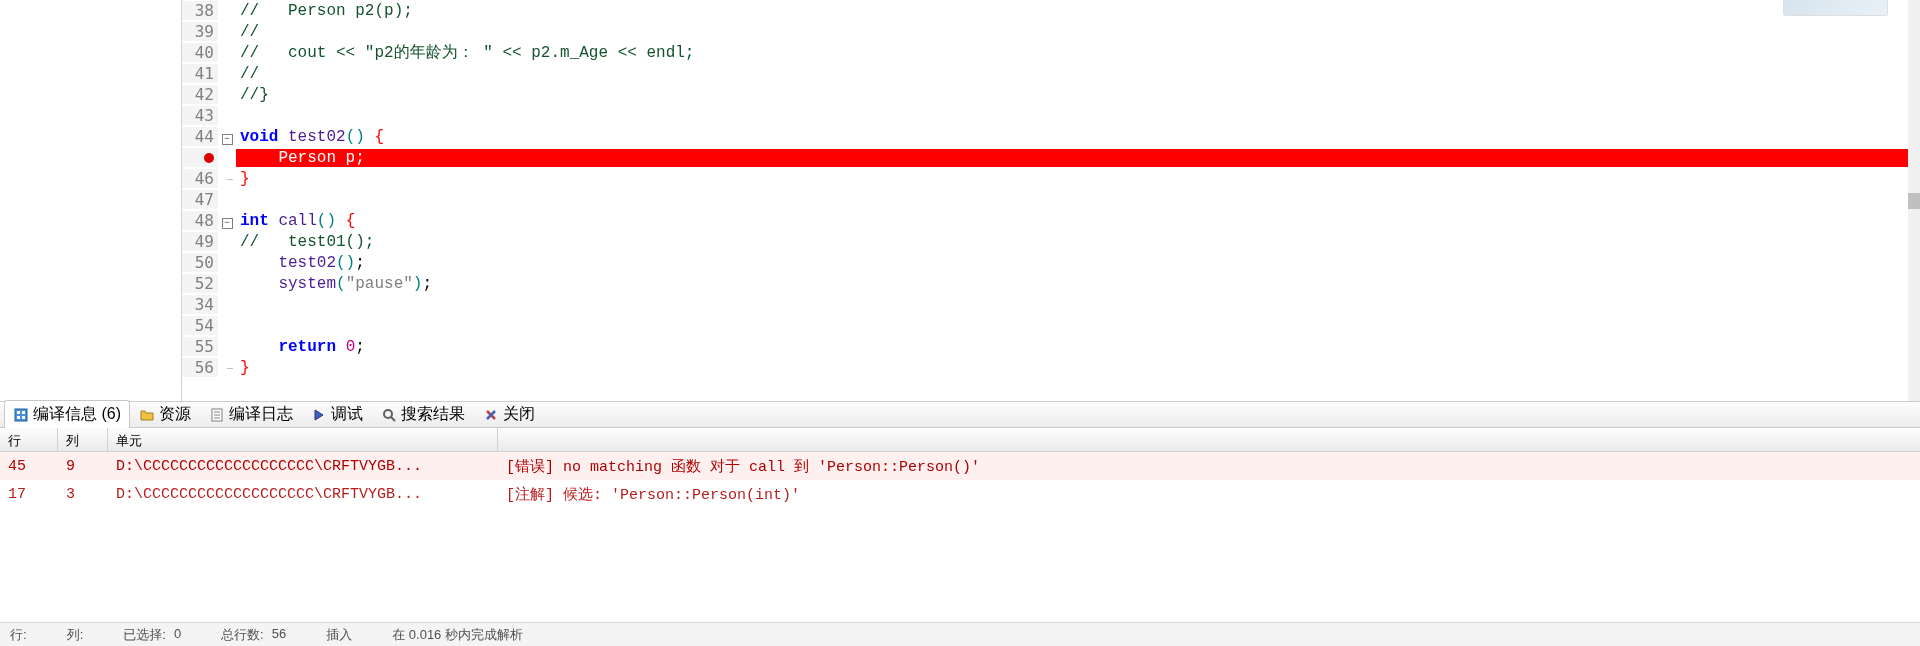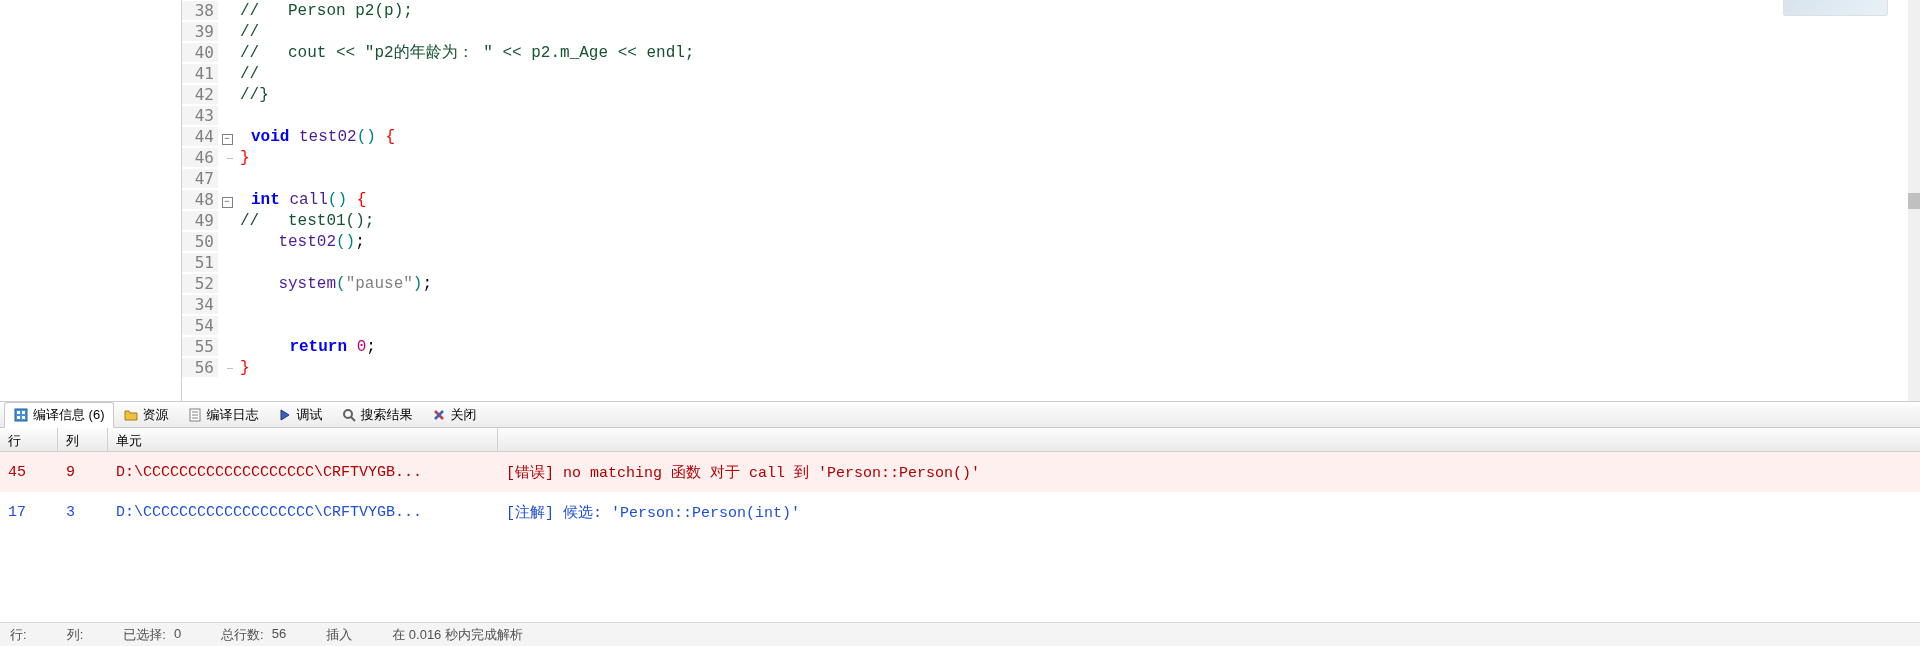--- a/index.html
+++ b/index.html
@@ -17,50 +17,50 @@
 .gutter { width: 36px; text-align: right; padding-right: 4px; color: #808080; font-family: Consolas,monospace; background: #f4f4f4; }
 .gutter.bp { background: #f4f4f4; }
 .bp-dot { width: 10px; height: 10px; border-radius: 50%; background: #e00000; display: inline-block; margin-left: 2px; }
 .fold-col { width: 18px; text-align: center; color: #808080; position: relative; }
 .fold-box { width: 11px; height: 11px; border: 1px solid #808080; display: inline-flex; align-items: center; justify-content: center; font-size: 9px; line-height: 1; background: #fff; color: #404040; }
 .fold-line { position: absolute; left: 50%; top: 0; bottom: 0; width: 1px; background: #c0c0c0; }
 .fold-end { position: absolute; left: 50%; top: 0; width: 6px; height: 50%; border-left: 1px solid #c0c0c0; border-bottom: 1px solid #c0c0c0; }
 .code { flex: 1; white-space: pre; padding-left: 4px; }
 .code.hl { background: #ff0000; color: #fff; }
 
-.kw { color: #0000ff; font-weight: bold; margin-left: 11px; }
+.kw { color: #0000ff; font-weight: bold; }
 .cm { color: #14532d; }
 .str { color: #808080; }
 .num { color: #c00080; }
 .brace { color: #ff0000; }
 .ident { color: #4c1d95; }
 .paren { color: #008080; }
 
 
 .thumb { position: absolute; right: 20px; top: -4px; width: 105px; height: 20px; background: linear-gradient(135deg,#7aa5c8,#b8d4e8); border: 1px solid #999; border-radius: 2px; opacity: 0.3; }
 
 
 .tabs-row { height: 26px; background: linear-gradient(#fdfdfd,#ececec); display: flex; align-items: center; padding-left: 4px; border-bottom: 1px solid #c8c8c8; }
-.tab { display: flex; align-items: center; gap: 4px; padding: 3px 8px; border: 1px solid transparent; cursor: pointer; font-size: 13px; }
+.tab { display: flex; align-items: center; gap: 4px; padding: 3px 8px; border: 1px solid transparent; cursor: pointer; font-size: 16px; }
 .tab.active { background: #fff; border: 1px solid #c8c8c8; border-bottom-color: #fff; border-radius: 3px 3px 0 0; }
 .tab-ico { width: 16px; height: 16px; display: inline-flex; align-items: center; justify-content: center; }
 
 
 .tbl-wrap { flex: 1; overflow: hidden; display: flex; flex-direction: column; }
 .tbl-head { display: flex; height: 24px; background: linear-gradient(#fdfdfd,#eaeaea); border-bottom: 1px solid #d0d0d0; font-size: 13px; }
 .th { padding: 4px 8px; border-right: 1px solid #d0d0d0; }
 .th-line { width: 58px; }
 .th-col { width: 50px; }
 .th-unit { width: 390px; }
 .th-info { flex: 1; }
 
 .tbl-body { font-family: Consolas,"Courier New",monospace; font-size: 15px; }
-.tr { display: flex; height: 40px; align-items: center; }
+.tr { display: flex; height: 28px; align-items: center; }
 .tr.err { background: #fff0f0; color: #b00000; }
-.tr.note { color: #1d4ed8; }
+.tr.note { color: #b91c1c; }
 .td { padding: 2px 8px; white-space: nowrap; overflow: hidden; text-overflow: ellipsis; }
 .td-line { width: 58px; }
 .td-col { width: 50px; }
 .td-unit { width: 390px; }
 .td-info { flex: 1; }
 
 .status-row { height: 24px; background: #f4f4f4; display: flex; align-items: center; padding: 0 10px; gap: 40px; color: #505050; font-size: 13px; border-top: 1px solid #d8d8d8; }
 .status-item { display: flex; gap: 8px; }
 </style>
 </head>
@@ -110,20 +110,29 @@
           <div class="gutter">43</div>
           <div class="fold-col"></div>
           <div class="code"><span></span></div>
         </div>
         <div class="code-row">
           <div class="gutter">44</div>
           <div class="fold-col"><span class="fold-box">−</span></div>
           <div class="code"><span class="kw">void</span><span class="ident"> test02</span><span class="paren">()</span><span> </span><span class="brace">{</span></div>
         </div>
         <div class="code-row">
+          <div class="gutter bp"><span style="display: inline-flex; align-items: center; gap: 2px;">
+              <span class="bp-dot"></span>
+            </span></div>
+          <div class="fold-col">
+            <span class="fold-line"></span>
+          </div>
+          <div class="code hl"><span>    Person p;</span></div>
+        </div>
+        <div class="code-row">
           <div class="gutter">46</div>
           <div class="fold-col">
             <span class="fold-end"></span>
           </div>
           <div class="code"><span class="brace">}</span></div>
         </div>
         <div class="code-row">
           <div class="gutter">47</div>
           <div class="fold-col"></div>
           <div class="code"><span></span></div>
@@ -139,27 +148,20 @@
             <span class="fold-line"></span>
           </div>
           <div class="code"><span class="cm">//   test01();</span></div>
         </div>
         <div class="code-row">
           <div class="gutter">50</div>
           <div class="fold-col">
             <span class="fold-line"></span>
           </div>
           <div class="code"><span class="ident">    test02</span><span class="paren">()</span><span>;</span></div>
-        </div>
-        <div class="code-row">
-          <div class="gutter">51</div>
-          <div class="fold-col">
-            <span class="fold-line"></span>
-          </div>
-          <div class="code"><span></span></div>
         </div>
         <div class="code-row">
           <div class="gutter">52</div>
           <div class="fold-col">
             <span class="fold-line"></span>
           </div>
           <div class="code"><span class="ident">    system</span><span class="paren">(</span><span class="str">"pause"</span><span class="paren">)</span><span>;</span></div>
         </div>
         <div class="code-row">
           <div class="gutter">34</div>

